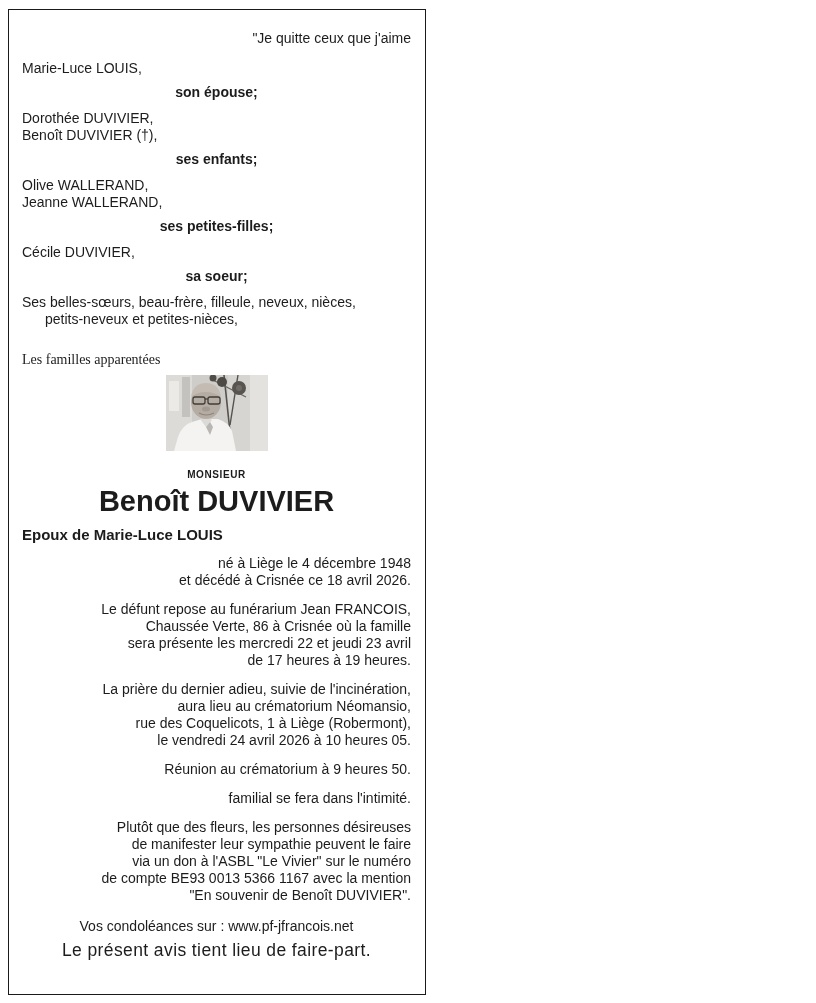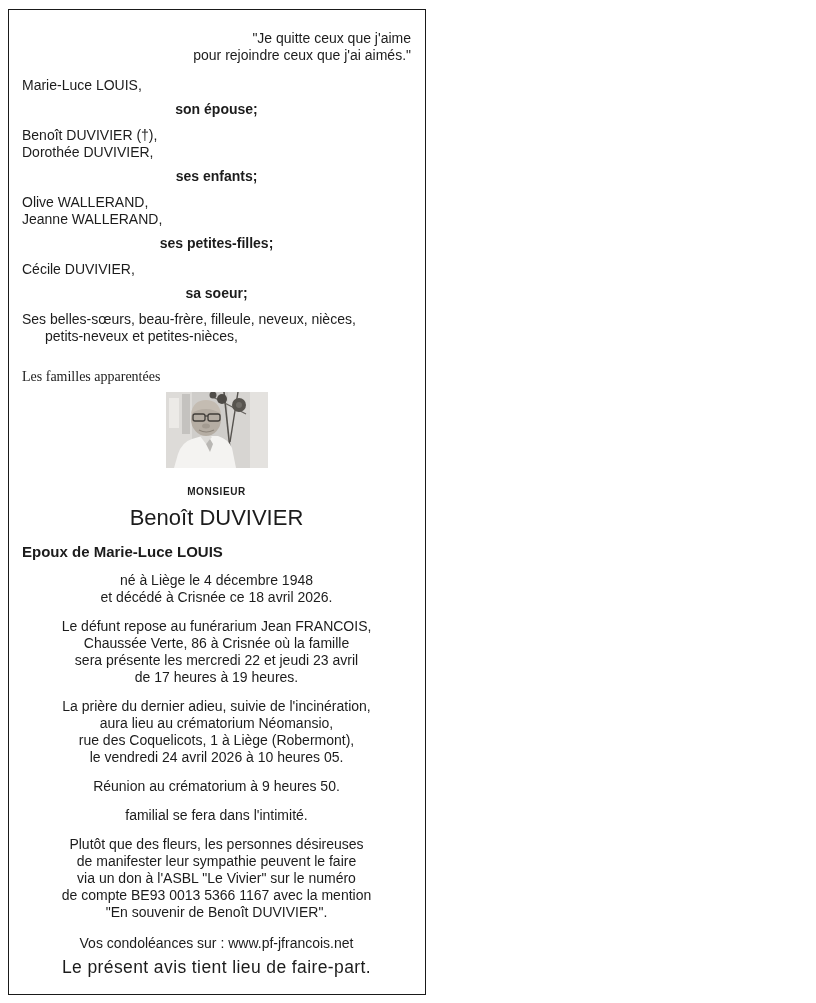--- a/index.html
+++ b/index.html
@@ -27,52 +27,51 @@
   .indented { padding-left: 23px; }
   .families-line { margin-top: 23px; font-family: Liberation Serif, serif; }
   .announcement { padding-left: 23px; margin-top: 12px; }
   .photo-wrap { text-align: center; margin-top: 7px; }
   .photo-wrap svg { display: inline-block; width: 102px; height: 76px; }
   .honorific {
     text-align: center; font-weight: bold;
     font-size: 10px; letter-spacing: 0.6px; margin-top: 11px;
   }
   .deceased-name {
-    text-align: center; font-weight: normal;
-    font-size: 22px; line-height: 32px; margin-top: 2px;
+    text-align: center; font-weight: bold;
+    font-size: 29px; line-height: 32px; margin-top: 2px;
   }
   .spouse-line {
     text-align: left; font-weight: bold;
     font-size: 15px; margin-top: 9px;
   }
-  .centered-block { text-align: center; margin-top: 12px; }
+  .centered-block { text-align: right; margin-top: 12px; }
   .condolences { text-align: center; margin-top: 14px; }
   .fairepart {
     text-align: center; font-size: 17.5px;
     letter-spacing: 0.4px; margin-top: 7px;
   }
 </style>
 </head>
 <body>
 
 <div class="notice-box">
 
   <div class="quote">
     <div>"Je quitte ceux que j'aime</div>
-    <div>pour rejoindre ceux que j'ai aimés."</div>
   </div>
 
   <div class="family-entry">
     <div class="name-line">Marie-Luce LOUIS,</div>
     <div class="relation-line">son épouse;</div>
   </div>
 
   <div class="family-entry">
+    <div class="name-line">Dorothée DUVIVIER,</div>
     <div class="name-line">Benoît DUVIVIER (†),</div>
-    <div class="name-line">Dorothée DUVIVIER,</div>
     <div class="relation-line">ses enfants;</div>
   </div>
 
   <div class="family-entry">
     <div class="name-line">Olive WALLERAND,</div>
     <div class="name-line">Jeanne WALLERAND,</div>
     <div class="relation-line">ses petites-filles;</div>
   </div>
 
   <div class="family-entry">

